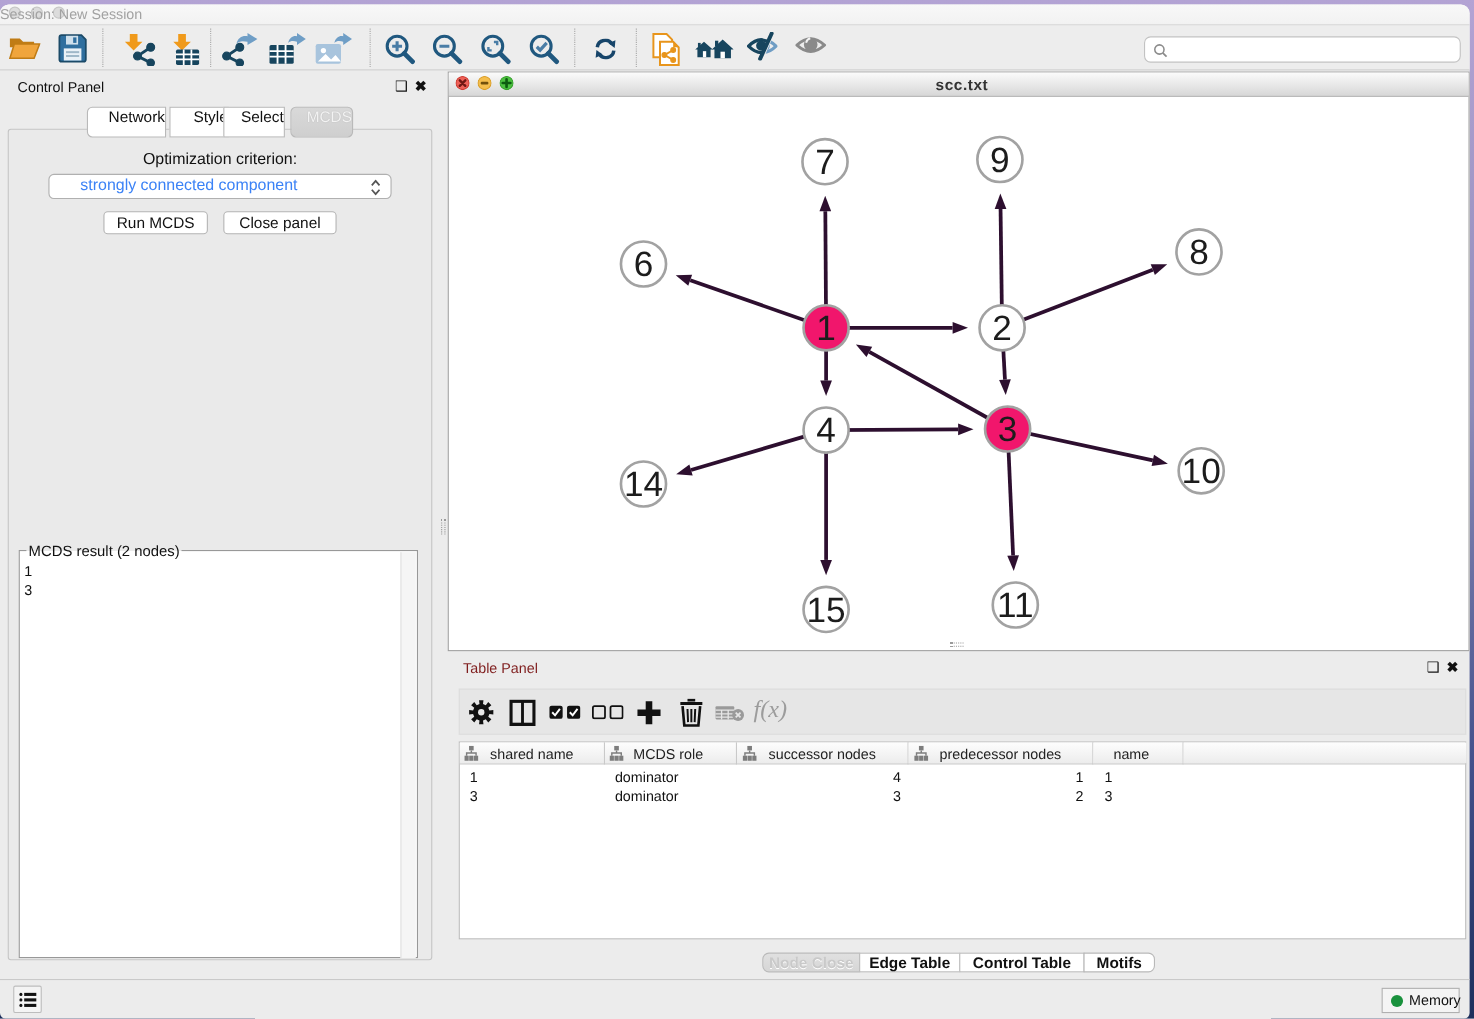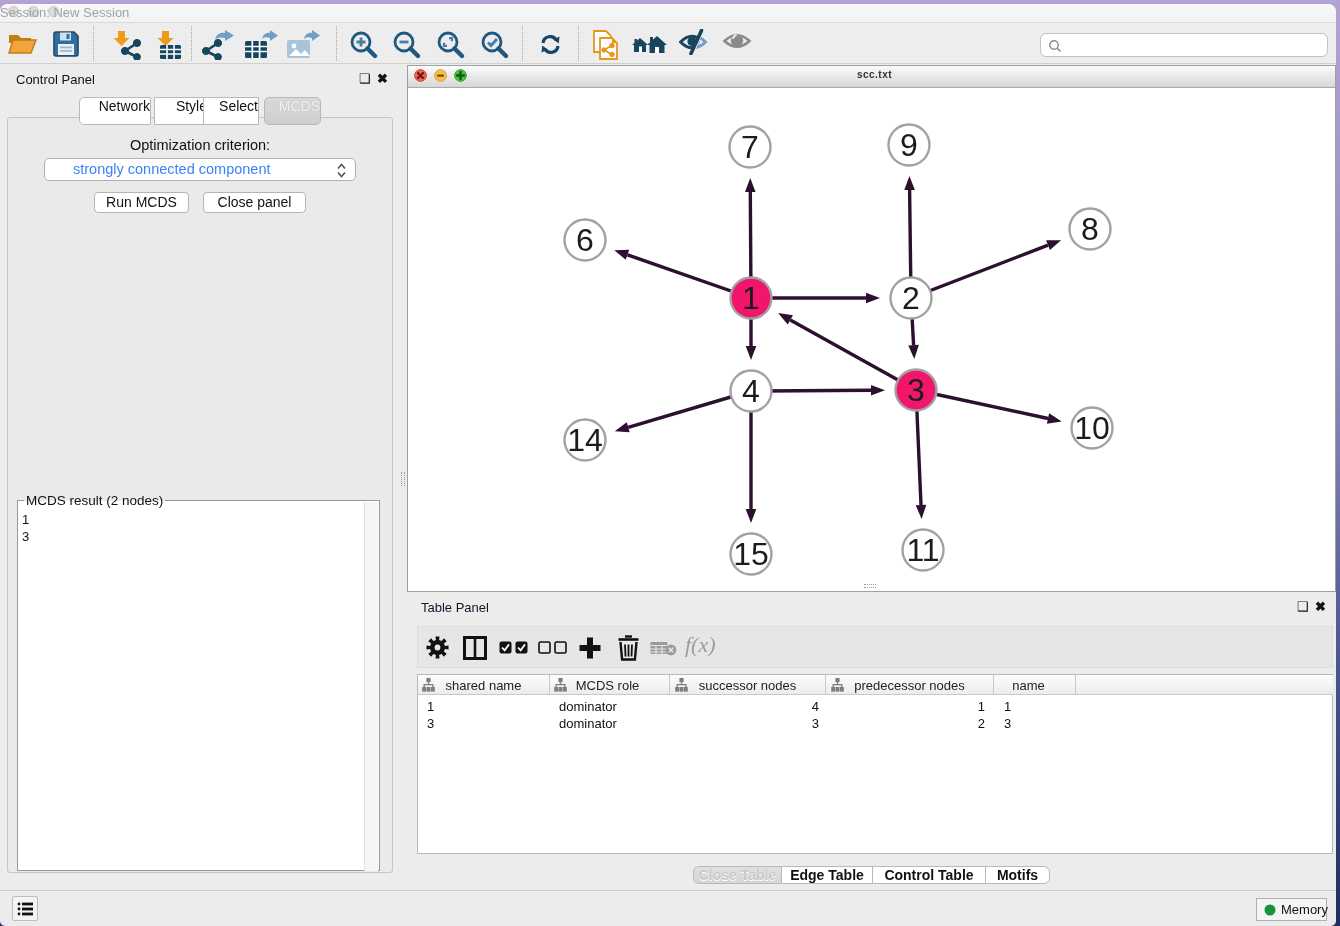--- a/index.html
+++ b/index.html
@@ -43,24 +43,24 @@
               padding:0 2px; background:linear-gradient(#eaeaea 50%,#ffffff 50%); }
   #resbody { position:absolute; left:22px; top:511px; font-size:13px; color:#111; line-height:17px; }
   #resscroll { position:absolute; right:1px; top:1px; width:14px; height:369px;
                background:#f5f5f5; border-left:1px solid #e0e0e0; }
   
   #netwin { position:absolute; left:407px; top:65px; width:929px; height:527px;
             background:#fff; border:1px solid #9f9f9f; }
   #nettitle { position:absolute; left:0; top:0; width:927px; height:22px;
               background:linear-gradient(#fbfbfb,#d7d7d7); border-bottom:1px solid #aaa; }
   #nettitle span { position:absolute; width:100%; left:3px; letter-spacing:0.5px; text-align:center; top:3px;
-                   font-size:10px; font-weight:bold; color:#333; }
+                   font-size:14px; font-weight:bold; color:#333; }
   .lamp { position:absolute; top:3px; width:13px; height:13px; border-radius:50%; }
   
-  #tp-title { position:absolute; left:421px; top:600px; font-size:13px; color:#0f172a; }
+  #tp-title { position:absolute; left:421px; top:600px; font-size:13px; color:#7f1d1d; }
   #tp-toolbar { position:absolute; left:417px; top:626px; width:916px; height:42px;
                 background:#e6e6e6; border:1px solid #dcdcdc; }
   #tablebox { position:absolute; left:417px; top:674px; width:916px; height:180px;
               background:#fff; border:1px solid #b9b9b9; }
   .hcell { position:absolute; top:0; height:20px; background:linear-gradient(#fdfdfd,#ececec);
            border-right:1px solid #c9c9c9; border-bottom:1px solid #c9c9c9; }
   .hlabel { position:absolute; top:3px; width:100%; text-align:center; font-size:13px; color:#222; }
   .cell { position:absolute; font-size:13px; color:#111; }
   .btab { position:absolute; top:866px; height:18px; background:#fff; border:1px solid #b9b9b9;
           font-size:14px; font-weight:bold; color:#111; text-align:center; line-height:17px; }
@@ -454,21 +454,21 @@
     <div class="cell" style="left:470px; top:24px; width:97px; text-align:right;">1</div>
     <div class="cell" style="left:586px; top:24px;">1</div>
     <div class="cell" style="left:9px;   top:41px;">3</div>
     <div class="cell" style="left:141px; top:41px;">dominator</div>
     <div class="cell" style="left:302px; top:41px; width:99px; text-align:right;">3</div>
     <div class="cell" style="left:470px; top:41px; width:97px; text-align:right;">2</div>
     <div class="cell" style="left:586px; top:41px;">3</div>
   </div>
 
   <div class="btab" style="left:693px; width:89px; border-radius:6px 0 0 6px;
-       background:linear-gradient(#e0e0e0,#d6d6d6); color:#c9c9c9; text-shadow:0 1px 0 #fff;">Close Table</div>
+       background:linear-gradient(#e0e0e0,#d6d6d6); color:#c9c9c9; text-shadow:0 1px 0 #fff;">Node Close</div>
   <div class="btab" style="left:781px; width:92px;">Edge Table</div>
   <div class="btab" style="left:872px; width:114px;">Control Table</div>
   <div class="btab" style="left:985px; width:65px; border-radius:0 6px 6px 0;">Motifs</div>
   <div id="statussep"></div>
   <div id="memorybtn">
     <svg style="position:absolute;left:7px;top:5px;" width="12" height="12" viewBox="0 0 12 12">
       <circle cx="6" cy="6" r="5.5" fill="#19913d"></circle>
     </svg>
     <span style="position:absolute;left:24px;top:3px;">Memory</span>
   </div>

